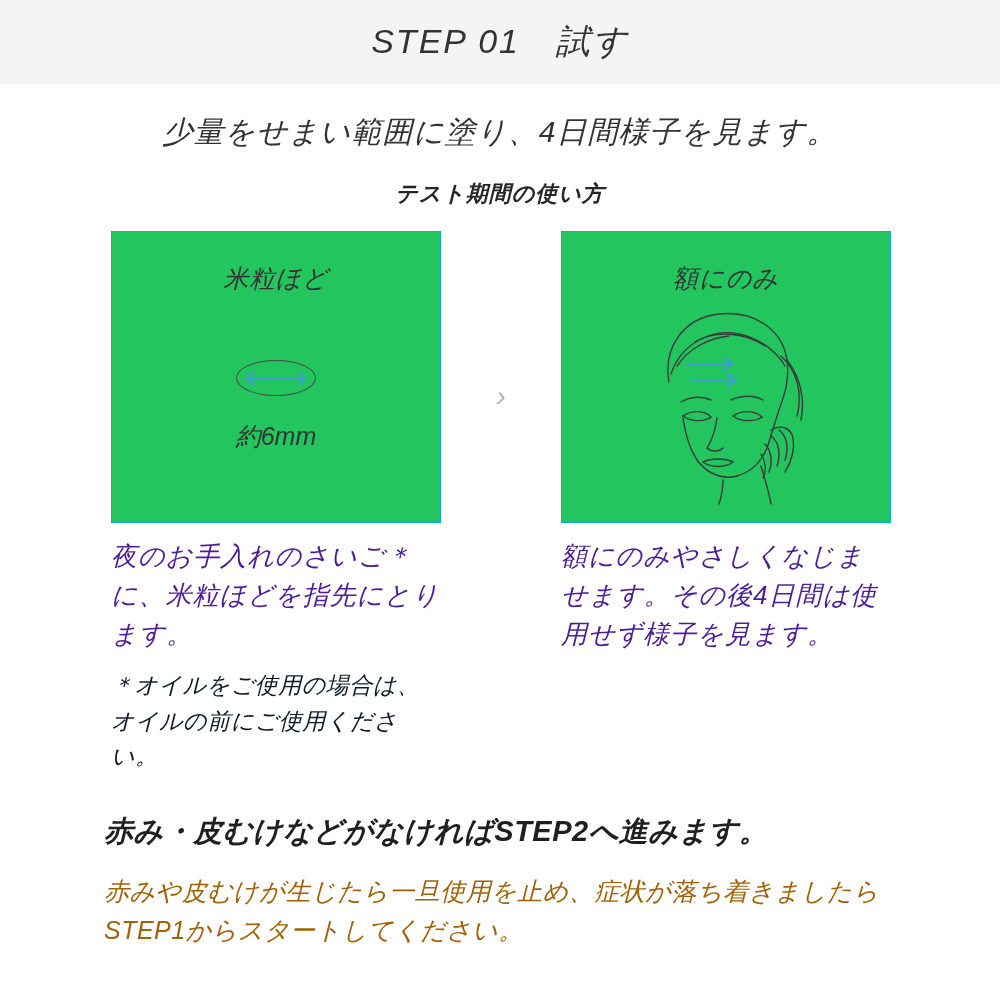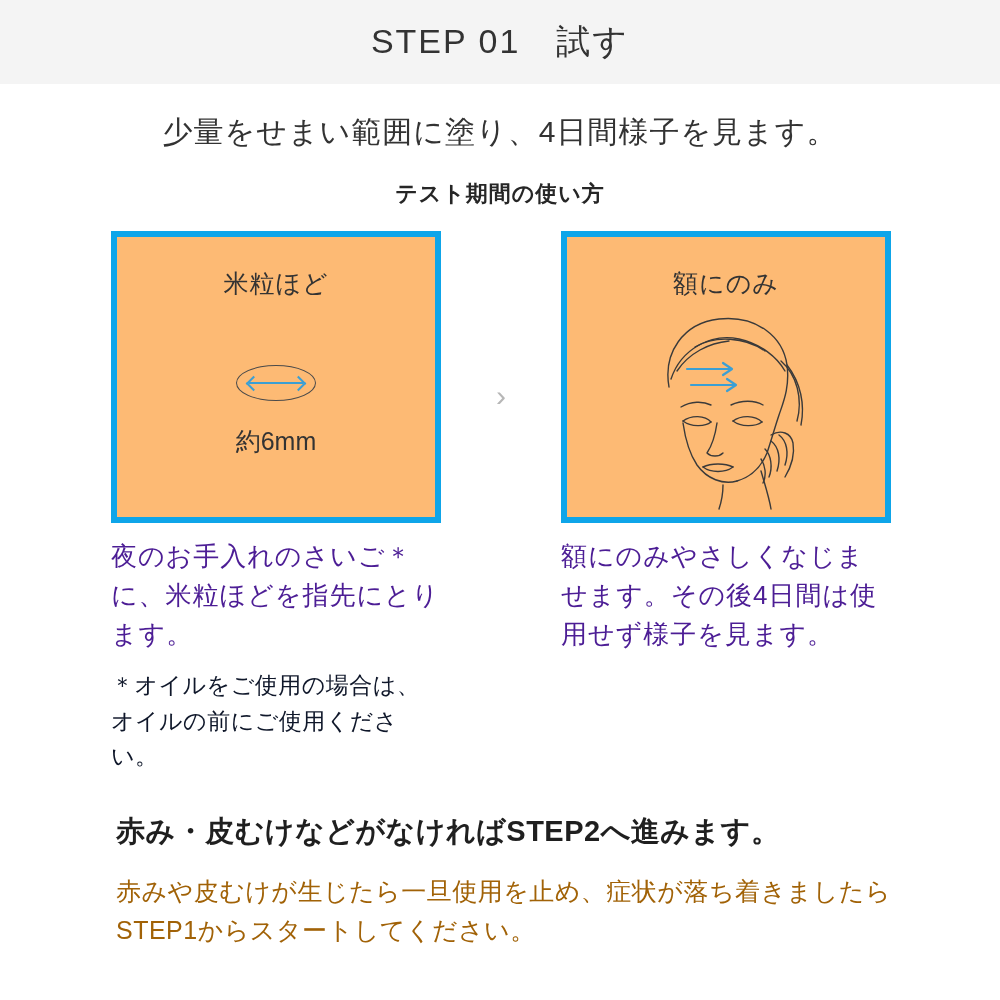--- a/index.html
+++ b/index.html
@@ -12,20 +12,21 @@
     background: #ffffff;
     font-family: "Liberation Sans", sans-serif;
     color: #2b2b2b;
     overflow: hidden;
   }
   .page {
     position: relative;
     width: 1000px;
     height: 1000px;
     box-sizing: border-box;
+    font-style: italic;
   }
 
   
   .header {
     height: 84px;
     background: #f4f4f4;
     display: flex;
     align-items: center;
     justify-content: center;
   }
@@ -74,24 +75,24 @@
     box-sizing: border-box;
   }
   .chevron {
     color: #b7b7b7;
     font-size: 30px;
     line-height: 1;
   }
   .panel {
     width: 330px;
     height: 292px;
-    border: 6px solid #0ea5e9;
+    border: 1px solid #0ea5e9;
     box-sizing: border-box;
     position: relative;
-    background: #fdba74;
+    background: #22c55e;
   }
   .panel-title {
     text-align: center;
     font-size: 25px;
     color: #333;
     padding-top: 30px;
     letter-spacing: 1px;
   }
 
   
@@ -166,21 +167,21 @@
     margin-top: 14px;
     font-size: 23px;
     line-height: 1.55;
     color: #0f172a;
     letter-spacing: 0.5px;
   }
 
   
   .footer {
     position: absolute;
-    left: 116px;
+    left: 104px;
     right: 100px;
     top: 812px;
   }
   .footer-head {
     font-size: 29px;
     font-weight: bold;
     color: #1f1f1f;
     letter-spacing: 0.5px;
   }
   .footer-body {

